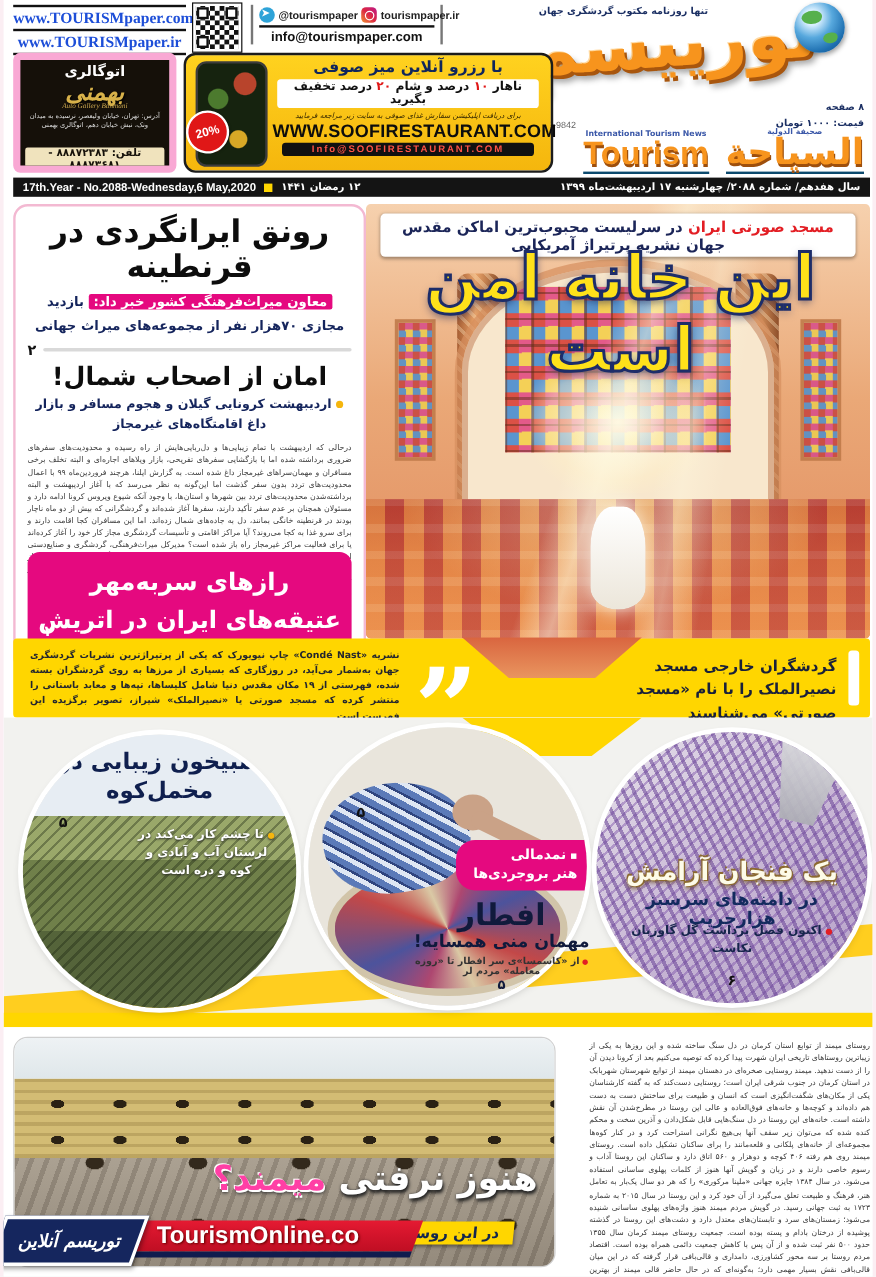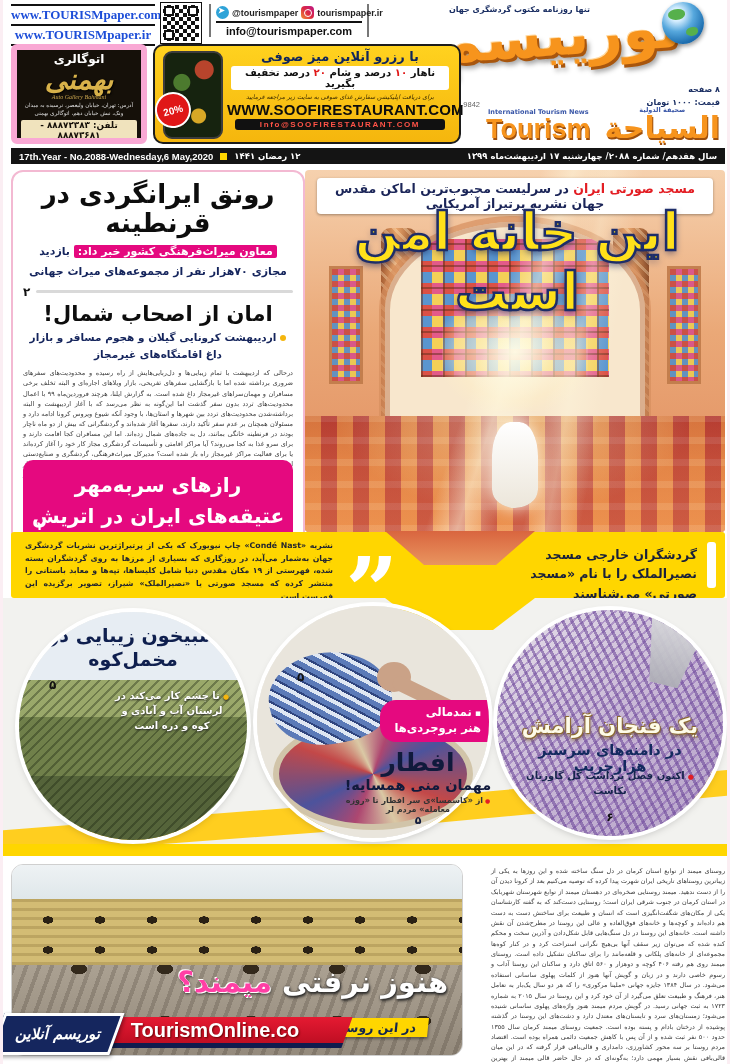--- a/index.html
+++ b/index.html
@@ -36,30 +36,30 @@
   .globe::before,.globe::after{content:"";position:absolute;background:#56b04c;border-radius:60% 40% 55% 45%;}
   .globe::before{width:17px;height:11px;left:6px;top:7px;}
   .globe::after{width:12px;height:9px;right:6px;bottom:8px;}
   .issn{position:absolute;right:250px;top:100px;font-family:"Liberation Sans",sans-serif;font-size:7.5px;color:#666;}
   .pp{position:absolute;right:10px;top:84px;text-align:right;font-size:8px;font-weight:bold;color:#1b2f63;line-height:1.6;direction:rtl;}
   .logo2{position:absolute;right:10px;top:106px;display:flex;gap:14px;align-items:flex-end;direction:rtl;}
   .l2item{text-align:center;}
   .l2small{display:block;font-size:6.5px;font-weight:bold;color:#3a57a8;margin-bottom:1px;}
   .l2ar{font-size:30px;font-weight:bold;color:#f7941d;line-height:.85;text-shadow:1px 2px 0 #9e4f0c;}
   .l2en{font-family:"Liberation Sans",sans-serif;font-size:27px;font-weight:900;color:#f7941d;line-height:.9;text-shadow:1px 2px 0 #9e4f0c;}
-  .logo2 u{text-decoration:none;border-bottom:2px solid #14b8a6;padding-bottom:20px;}
+  .logo2 u{text-decoration:none;border-bottom:2px solid #0c4a6e;padding-bottom:2px;}
 
   
   .ad-b{position:absolute;left:8px;top:44px;width:136px;height:100px;background:#151009;border:6px solid #f9a8d4;
         border-radius:6px;color:#fff;text-align:center;overflow:hidden;}
   .ab-t{font-size:12px;font-weight:bold;margin-top:2px;}
-  .ab-logo{color:#d8b24a;font-size:28px;font-weight:bold;font-style:italic;line-height:1;text-shadow:1px 1px 2px #000;}
+  .ab-logo{color:#d8b24a;font-size:20px;font-weight:bold;font-style:italic;line-height:1;text-shadow:1px 1px 2px #000;}
   .ab-latin{color:#caa64f;font-size:6px;font-style:italic;font-family:"Liberation Serif",serif;display:block;}
   .ab-addr{color:#ddd;font-size:5.6px;line-height:1.5;padding:1px 4px;direction:rtl;}
-  .ab-phone{background:#f0e3bd;color:#151009;font-size:8.8px;font-weight:bold;direction:rtl;margin:1px 4px;border-radius:2px;}
+  .ab-phone{background:#f0e3bd;color:#151009;font-size:8.8px;font-weight:bold;direction:rtl;margin:12px 4px;border-radius:2px;}
   .ab-mob{font-size:8.2px;font-weight:bold;direction:rtl;}
 
   .ad-s{position:absolute;left:150px;top:44px;width:308px;height:100px;border-radius:10px;border:2px solid #1c1c1c;
         background:linear-gradient(180deg,#ffd21f,#f5b60d);direction:rtl;}
   .sphone{position:absolute;left:8px;top:5px;width:60px;height:88px;background:#16230f;border:2px solid #3c3c3c;border-radius:9px;
           overflow:hidden;}
   .sphone::before{content:"";position:absolute;inset:0;background:
      radial-gradient(circle at 70% 20%,#b8442c 0 9px,transparent 10px),
      radial-gradient(circle at 30% 35%,#4c7a2e 0 8px,transparent 9px),
      radial-gradient(circle at 60% 75%,#d8a826 0 7px,transparent 8px),

